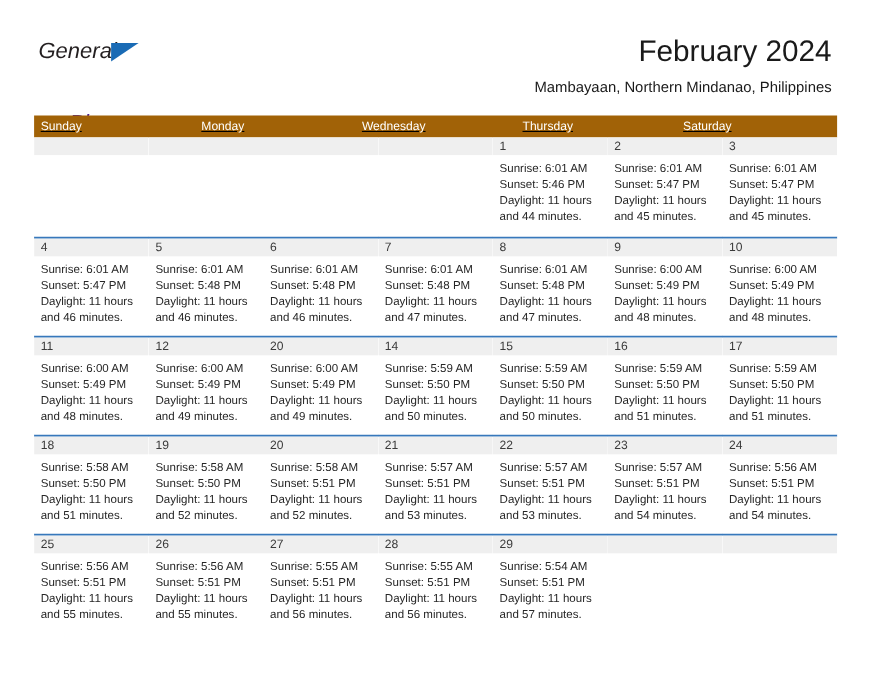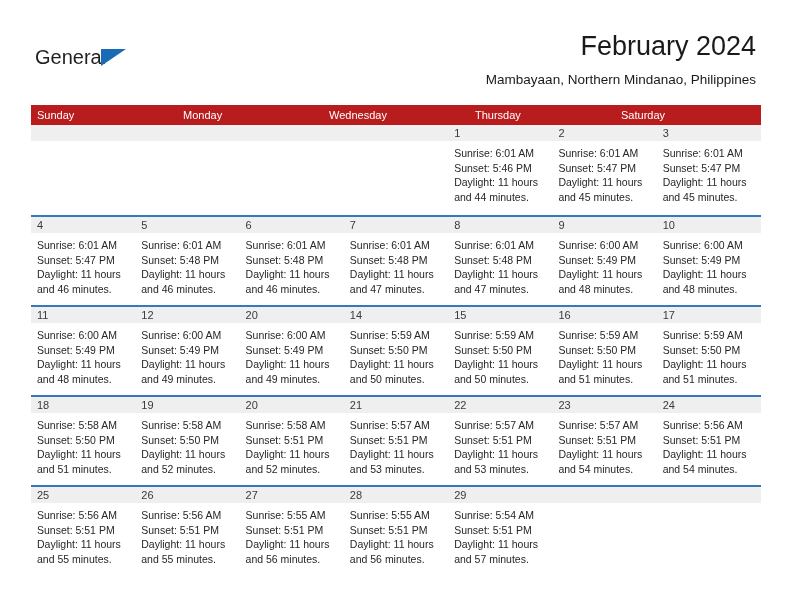--- a/index.html
+++ b/index.html
@@ -27,23 +27,24 @@
     position: absolute;
     left: 0;
     top: 0;
     width: 792px;
     height: 100px;
   }
 
   .logo {
     position: absolute;
     left: 35px;
-    top: 46px;
+    top: 36px;
     width: 140px;
     height: 46px;
+    font-style: italic;
   }
   .logo-general {
     position: absolute;
     left: 0;
     top: 0;
     font-size: 20px;
     letter-spacing: 0px;
     color: #231f20;
     line-height: 22px;
     font-family: "Liberation Sans", sans-serif;
@@ -96,21 +97,22 @@
     position: absolute;
     left: 31px;
     top: 105px;
     width: 730px;
   }
 
   .dow-row {
     display: flex;
     width: 730px;
     height: 20px;
-    background: #b91c1c;
+    background: #a16207;
+    text-decoration: underline;
   }
   .dow-cell {
     flex: 1 1 0;
     font-size: 11px;
     color: #ffffff;
     line-height: 20px;
     padding-left: 6px;
     box-sizing: border-box;
     overflow: hidden;
     white-space: nowrap;

